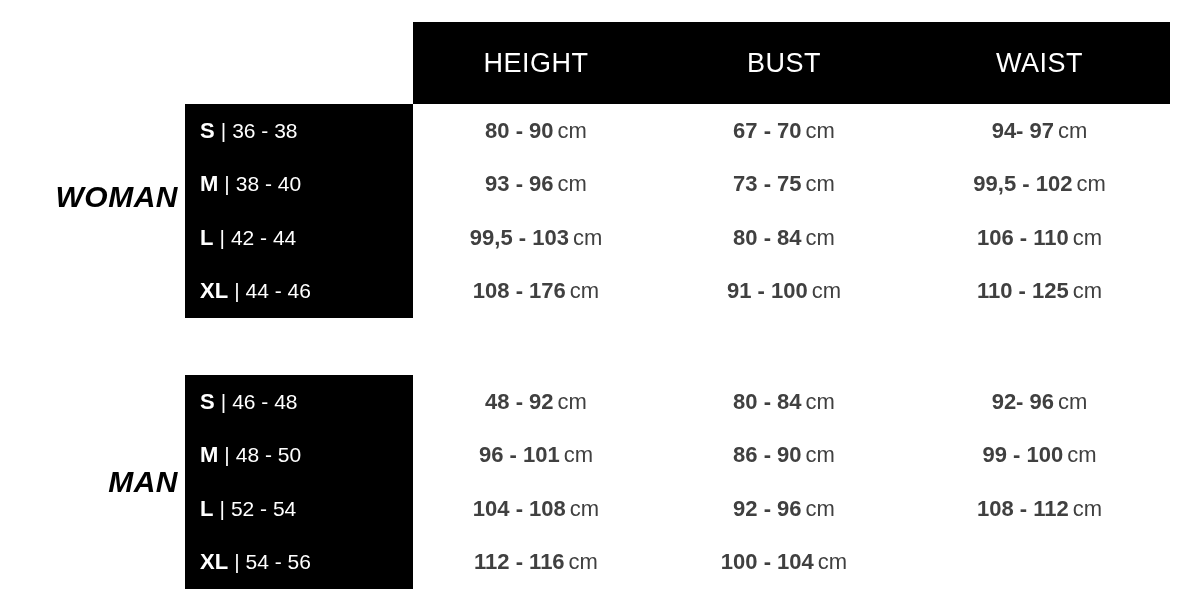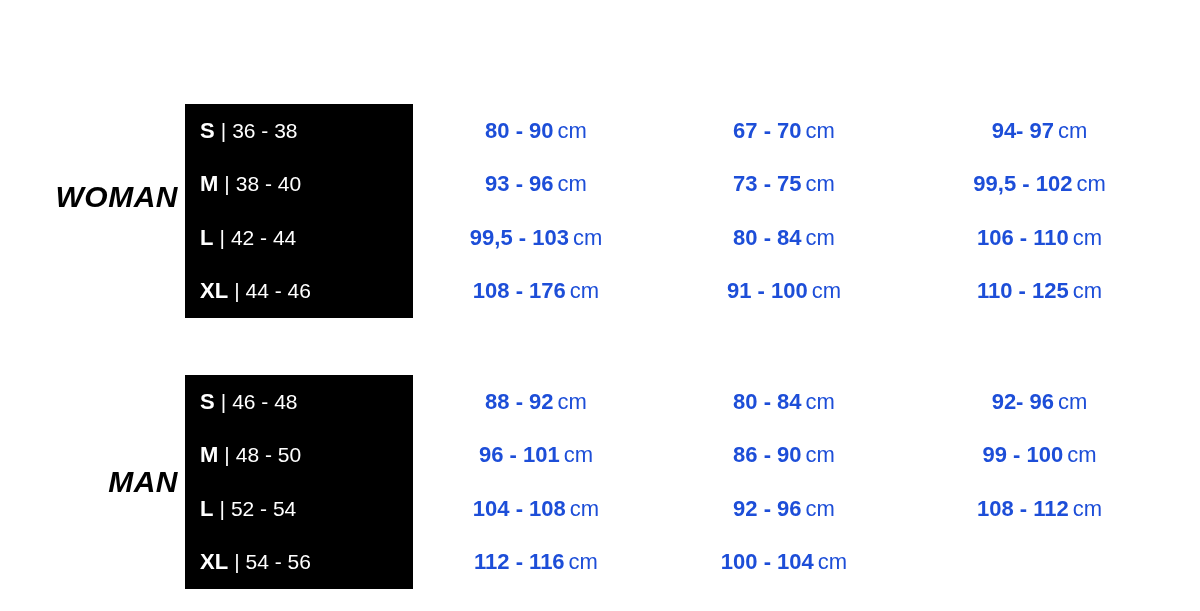--- a/index.html
+++ b/index.html
@@ -116,38 +116,43 @@
   }
   .size-range {
     font-weight: 400;
     font-size: 21px;
     color: #ffffff;
   }
 
   .cell-measure {
     text-align: center;
     font-size: 22px;
-    color: #1d4ed8;
+    color: #404040;
   }
   .cell-measure .val {
     font-weight: bold;
   }
   .cell-measure .unit {
     font-weight: 400;
     margin-left: 4px;
   }
   .m-height { width: 246px; }
   .m-bust   { width: 250px; }
   .m-waist  { width: 261px; }
 </style>
 </head>
 <body>
 
 <div class="page">
 
+  <div class="header-band">
+    <div class="header-cell col-height">HEIGHT</div>
+    <div class="header-cell col-bust">BUST</div>
+    <div class="header-cell col-waist">WAIST</div>
+  </div>
 
   <div class="group group-woman">
     <div class="size-block"></div>
     <div class="group-title">WOMAN</div>
     <div class="rows">
 
       <div class="row">
         <div class="cell-size">
           <span class="size-letter">S</span>
           <span class="size-sep">|</span>
@@ -223,21 +228,21 @@
     <div class="group-title">MAN</div>
     <div class="rows">
 
       <div class="row">
         <div class="cell-size">
           <span class="size-letter">S</span>
           <span class="size-sep">|</span>
           <span class="size-range">46 - 48</span>
         </div>
         <div class="cell-measure m-height">
-          <span class="val">88 - 92</span><span class="unit">cm</span>
+          <span class="val">48 - 92</span><span class="unit">cm</span>
         </div>
         <div class="cell-measure m-bust">
           <span class="val">80 - 84</span><span class="unit">cm</span>
         </div>
         <div class="cell-measure m-waist">
           <span class="val">92- 96</span><span class="unit">cm</span>
         </div>
       </div>
 
       <div class="row">

